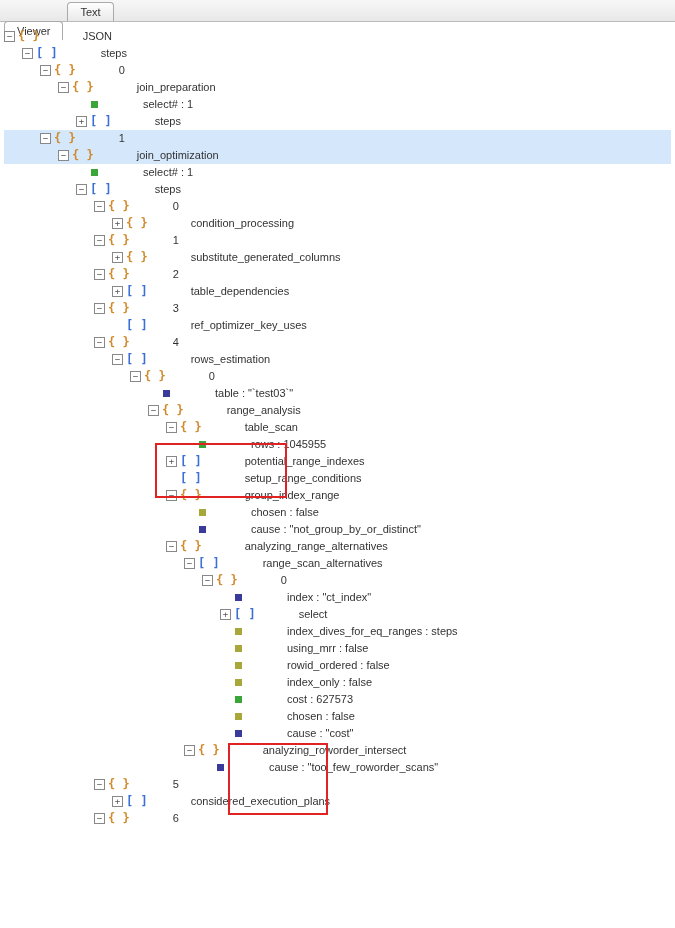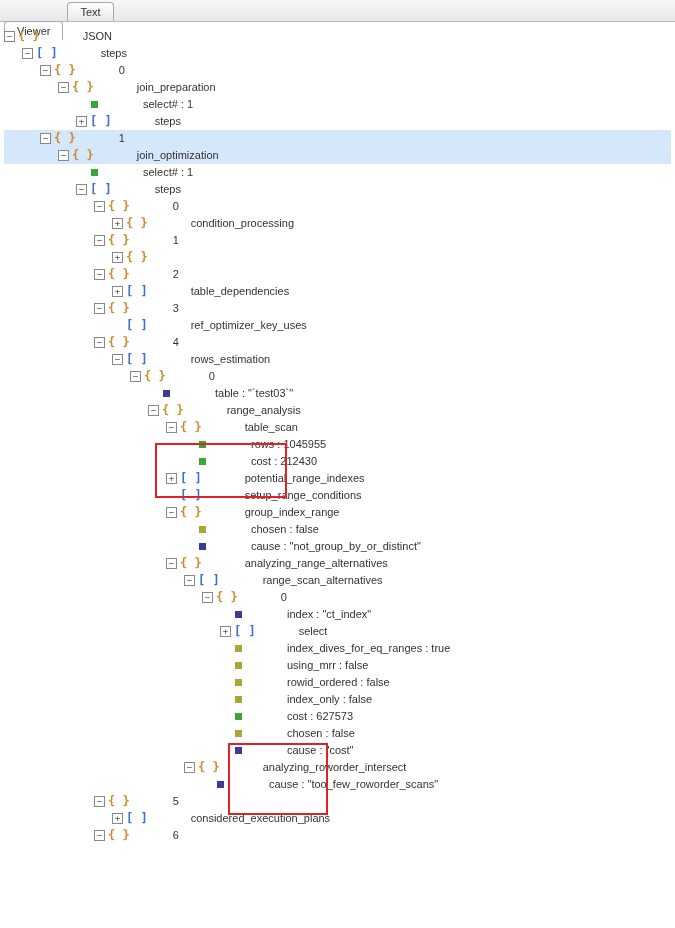--- a/index.html
+++ b/index.html
@@ -213,20 +213,21 @@
       </div>
 <div class="row">
         <span class="indent"></span>
         <span class="indent"></span>
         <span class="indent"></span>
         <span class="indent"></span>
         <span class="indent"></span>
         <span class="indent"></span>
         <span class="toggle">+</span>
         <span class="braces">{ }</span>
+        <span class="lbl">substitute_generated_columns</span>
       </div>
 <div class="row">
         <span class="indent"></span>
         <span class="indent"></span>
         <span class="indent"></span>
         <span class="indent"></span>
         <span class="indent"></span>
         <span class="toggle">−</span>
         <span class="braces">{ }</span>
         <span class="lbl">2</span>
@@ -354,35 +355,20 @@
 <div class="row">
         <span class="indent"></span>
         <span class="indent"></span>
         <span class="indent"></span>
         <span class="indent"></span>
         <span class="indent"></span>
         <span class="indent"></span>
         <span class="indent"></span>
         <span class="indent"></span>
         <span class="indent"></span>
-        <span class="indent"></span>
-        <span class="toggle-space"></span>
-        <span class="bullet b-green"></span>
-        <span class="lbl">cost : 212430</span>
-      </div>
-<div class="row">
-        <span class="indent"></span>
-        <span class="indent"></span>
-        <span class="indent"></span>
-        <span class="indent"></span>
-        <span class="indent"></span>
-        <span class="indent"></span>
-        <span class="indent"></span>
-        <span class="indent"></span>
-        <span class="indent"></span>
         <span class="toggle">+</span>
         <span class="brackets">[ ]</span>
         <span class="lbl">potential_range_indexes</span>
       </div>
 <div class="row">
         <span class="indent"></span>
         <span class="indent"></span>
         <span class="indent"></span>
         <span class="indent"></span>
         <span class="indent"></span>
@@ -525,21 +511,21 @@
         <span class="indent"></span>
         <span class="indent"></span>
         <span class="indent"></span>
         <span class="indent"></span>
         <span class="indent"></span>
         <span class="indent"></span>
         <span class="indent"></span>
         <span class="indent"></span>
         <span class="toggle-space"></span>
         <span class="bullet b-olive"></span>
-        <span class="lbl">index_dives_for_eq_ranges : true</span>
+        <span class="lbl">index_dives_for_eq_ranges : steps</span>
       </div>
 <div class="row">
         <span class="indent"></span>
         <span class="indent"></span>
         <span class="indent"></span>
         <span class="indent"></span>
         <span class="indent"></span>
         <span class="indent"></span>
         <span class="indent"></span>
         <span class="indent"></span>

